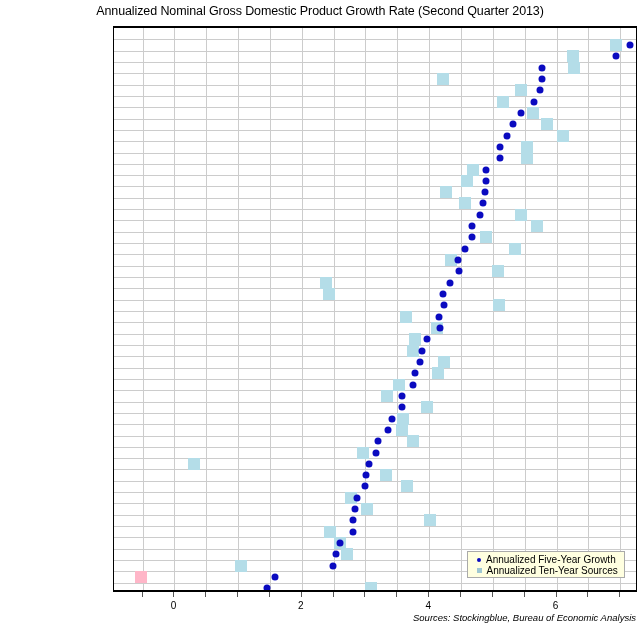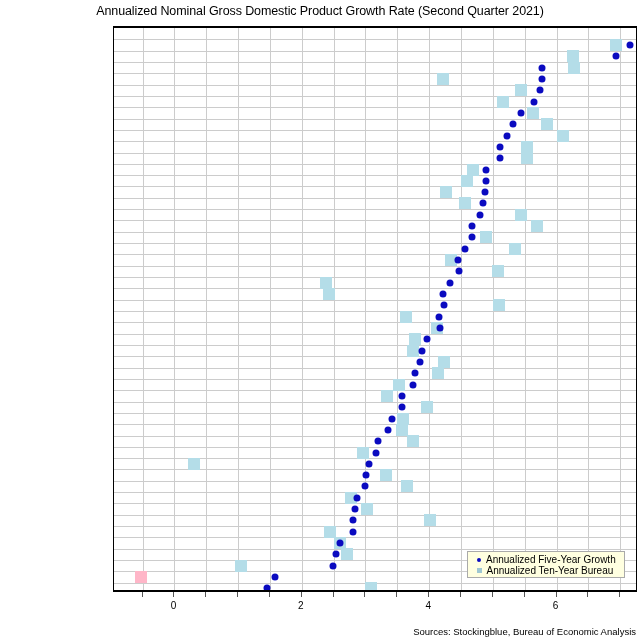--- a/index.html
+++ b/index.html
@@ -95,22 +95,23 @@
     position: absolute;
     left: 0; top: 614px;
     width: 640px;
     text-align: center;
     font-size: 9.5px;
     color: #000000;
   }
   #source-note {
     position: absolute;
     right: 4px;
-    bottom: 3px;
+    bottom: 17px;
     font-size: 9.5px;
+    font-style: italic;
     color: #000000;
     white-space: nowrap;
   }
   #legend-box {
     position: absolute;
     left: 467px;
     top: 551px;
     width: 158px;
     height: 27px;
     background: #ffffe0;
@@ -141,21 +142,21 @@
     font-size: 10px;
     color: #000000;
     white-space: nowrap;
   }
 </style>
 </head>
 <body>
 
 <div id="chart-root">
 
-  <div id="chart-title">Annualized Nominal Gross Domestic Product Growth Rate (Second Quarter 2021)</div>
+  <div id="chart-title">Annualized Nominal Gross Domestic Product Growth Rate (Second Quarter 2013)</div>
 
   <div id="plot-area">
     <div id="grid-v-layer">
         <div class="gridline-v" style="left: 28.65px;"></div>
         <div class="gridline-v" style="left: 60.49px;"></div>
         <div class="gridline-v" style="left: 92.32px;"></div>
         <div class="gridline-v" style="left: 124.16px;"></div>
         <div class="gridline-v" style="left: 155.99px;"></div>
         <div class="gridline-v" style="left: 187.83px;"></div>
         <div class="gridline-v" style="left: 219.66px;"></div>
@@ -350,19 +351,19 @@
     </div>
 
 
   <div id="legend-box">
     <div class="legend-row">
       <span class="legend-swatch-dot"></span>
       <span class="legend-label">Annualized Five-Year Growth</span>
     </div>
     <div class="legend-row">
       <span class="legend-swatch-sq"></span>
-      <span class="legend-label">Annualized Ten-Year Bureau</span>
+      <span class="legend-label">Annualized Ten-Year Sources</span>
     </div>
   </div>
 
   <div id="source-note">Sources: Stockingblue, Bureau of Economic Analysis</div>
 
 </div>
 
 </body></html>

